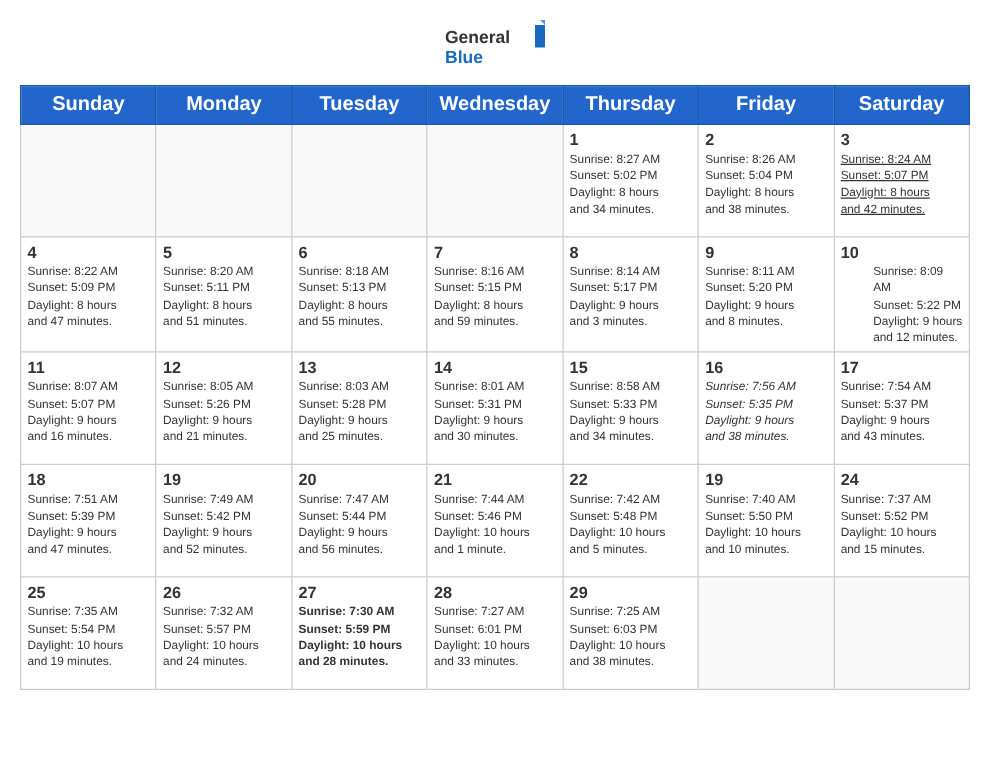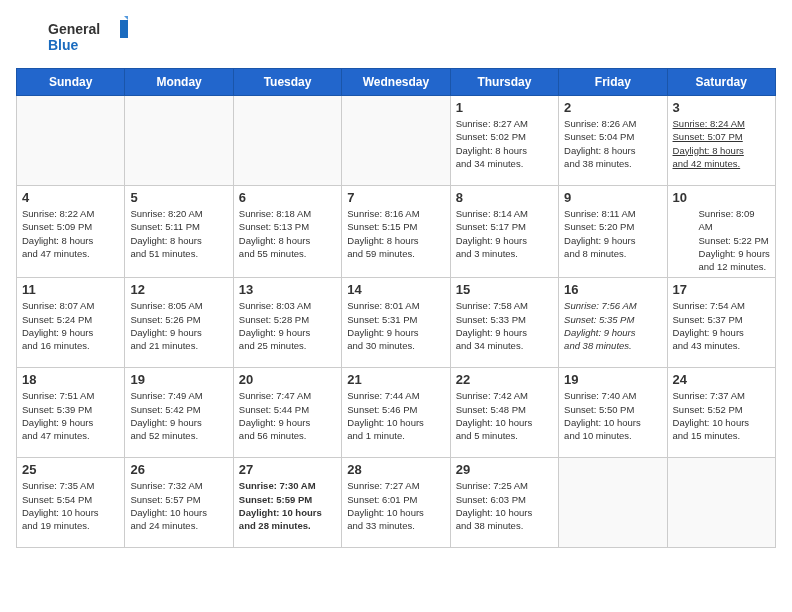--- a/index.html
+++ b/index.html
@@ -5,24 +5,23 @@
     * { box-sizing: border-box; margin: 0; padding: 0; }
     body {
       font-family: Arial, sans-serif;
       background: #fff;
       width: 792px;
       min-height: 612px;
       padding: 16px;
     }
     .header-area {
       display: flex;
-      justify-content: flex-start;
+      justify-content: center;
       align-items: flex-start;
       margin-bottom: 8px;
-      margin-left: 32px;
     }
     .logo {
       display: flex;
       align-items: center;
       gap: 4px;
     }
     .title-area {
       text-align: right;
     }
     .main-title {
@@ -35,21 +34,21 @@
       color: #555;
     }
     table {
       width: 100%;
       border-collapse: collapse;
       table-layout: fixed;
     }
     .day-header {
       background-color: #2266cc;
       color: #fff;
-      font-size: 12px;
+      font-size: 16px;
       font-weight: bold;
       padding: 6px 4px;
       text-align: center;
       border: 1px solid #1a55aa;
     }
     td {
       border: 1px solid #ccc;
       vertical-align: top;
       padding: 4px 5px;
       font-size: 10px;
@@ -178,21 +177,21 @@
           <div class="cell-info" style="white-space: pre-line; margin-left: 26px;">Sunrise: 8:09 AM
 Sunset: 5:22 PM
 Daylight: 9 hours
 and 12 minutes.</div>
         </td>
       </tr>
       <tr>
         <td>
           <div class="day-num">11</div>
           <div class="cell-info" style="white-space: pre-line;">Sunrise: 8:07 AM
-Sunset: 5:24 PM
+Sunset: 5:07 PM
 Daylight: 9 hours
 and 16 minutes.</div>
         </td>
         <td>
           <div class="day-num">12</div>
           <div class="cell-info" style="white-space: pre-line;">Sunrise: 8:05 AM
 Sunset: 5:26 PM
 Daylight: 9 hours
 and 21 minutes.</div>
         </td>
@@ -205,21 +204,21 @@
         </td>
         <td>
           <div class="day-num">14</div>
           <div class="cell-info" style="white-space: pre-line;">Sunrise: 8:01 AM
 Sunset: 5:31 PM
 Daylight: 9 hours
 and 30 minutes.</div>
         </td>
         <td>
           <div class="day-num">15</div>
-          <div class="cell-info" style="white-space: pre-line;">Sunrise: 7:58 AM
+          <div class="cell-info" style="white-space: pre-line;">Sunrise: 8:58 AM
 Sunset: 5:33 PM
 Daylight: 9 hours
 and 34 minutes.</div>
         </td>
         <td>
           <div class="day-num">16</div>
           <div class="cell-info" style="white-space: pre-line; font-style: italic;">Sunrise: 7:56 AM
 Sunset: 5:35 PM
 Daylight: 9 hours
 and 38 minutes.</div>

